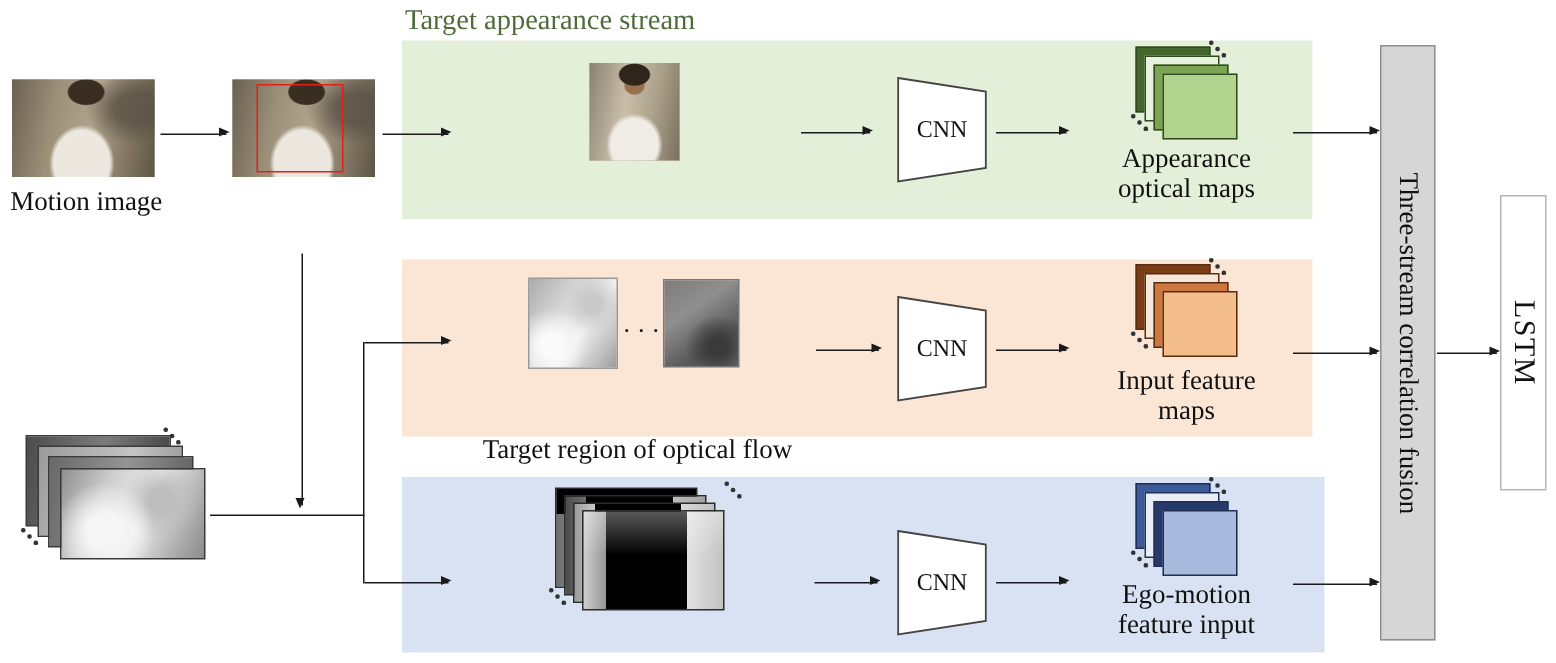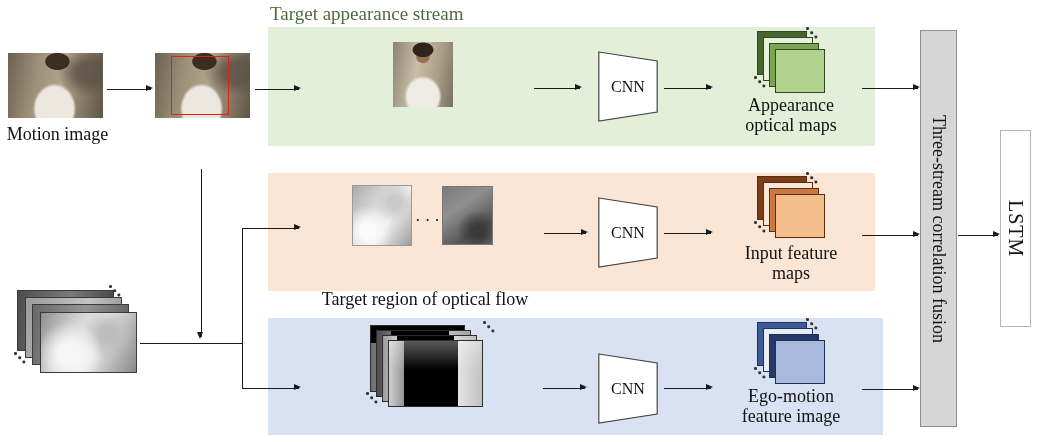--- a/index.html
+++ b/index.html
@@ -200,21 +200,21 @@
   </div>
   <div class="arr-h" style="left:664px;top:388px;width:47px;"></div>
   <div class="maps-e">
     <div class="map" style="left:757px;top:322px;background:var(--map-e1);"></div>
     <div class="map" style="left:763px;top:328px;background:var(--map-e2);"></div>
     <div class="map" style="left:769px;top:334px;background:var(--map-e3);"></div>
     <div class="map" style="left:775px;top:340px;background:var(--map-e4);"></div>
     <div class="ddots" style="left:806px;top:318px;"></div>
     <div class="ddots" style="left:754px;top:367px;"></div>
   </div>
-  <div class="caption" style="left:728px;top:386px;width:126px;">Ego-motion feature image</div>
+  <div class="caption" style="left:728px;top:386px;width:126px;">Ego-motion feature input</div>
   <div class="arr-h" style="left:862px;top:389px;width:56px;"></div>
 
   <div class="fusion-bar">
     <div class="fusion-label">Three-stream correlation fusion</div>
   </div>
   <div class="arr-h" style="left:958px;top:235px;width:40px;"></div>
   <div class="lstm-box">
     <div class="lstm-label">LSTM</div>
   </div>
 

